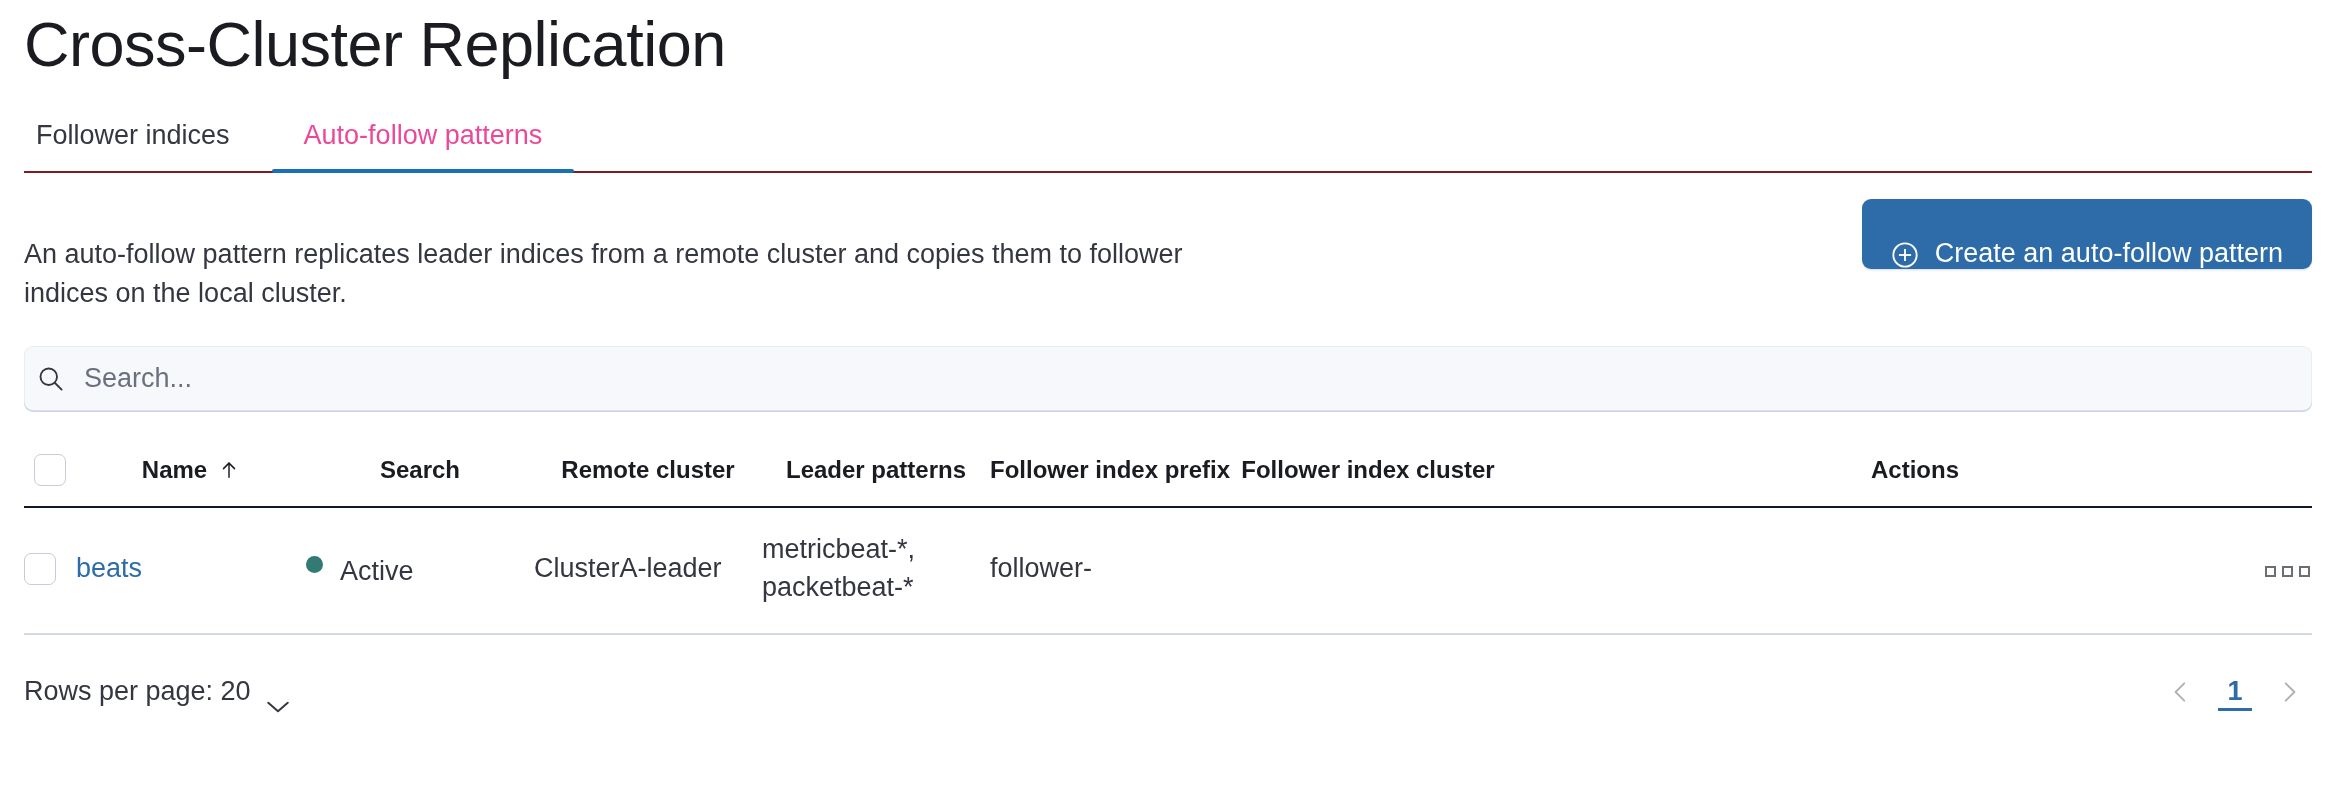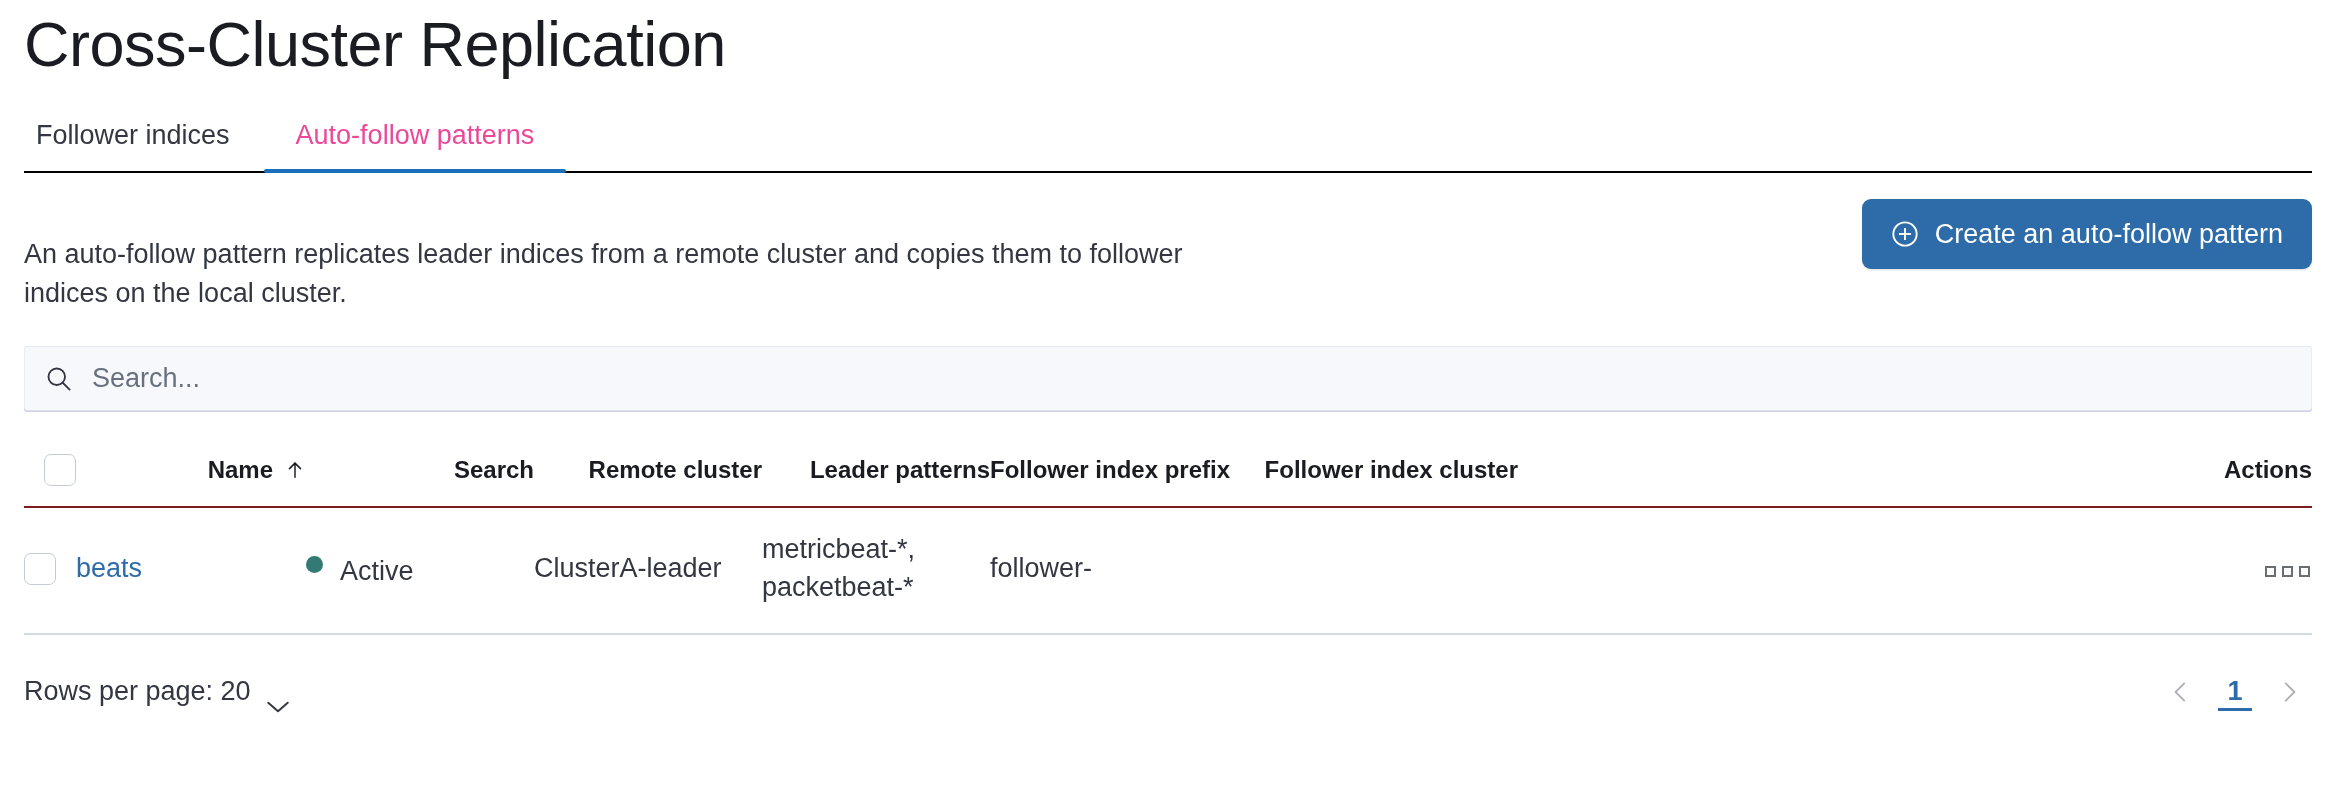--- a/index.html
+++ b/index.html
@@ -35,22 +35,22 @@
     margin: 0;
     padding-top: 10px;
     white-space: nowrap;
   }
 
   
   .tabs {
     margin-top: 32px;
     display: flex;
     align-items: flex-end;
-    gap: 2px;
-    border-bottom: 2px solid #000000;
+    gap: 10px;
+    border-bottom: 2px solid #7f1d1d;
     height: 62px;
     position: relative;
   }
   .tab {
     font-size: 27px;
     line-height: 1;
     padding: 0 32px 22px 32px;
     color: #343741;
     cursor: pointer;
     position: relative;
@@ -94,42 +94,42 @@
     background: #2d6ca8;
     color: #ffffff;
     border: none;
     border-radius: 9px;
     height: 70px;
     padding: 0 29px;
     font-size: 27px;
     font-family: inherit;
     font-weight: 400;
     display: inline-flex;
-    align-items: center;
+    align-items: flex-end;
     gap: 16px;
     cursor: pointer;
     box-shadow: 0 2px 2px -1px rgba(152,162,179,0.30), 0 1px 5px -2px rgba(152,162,179,0.30);
     white-space: nowrap;
   }
   .cta-btn .plus-circ {
     width: 28px; height: 28px;
     display: inline-block;
     position: relative;
     flex: 0 0 auto;
   }
 
   
   .search-wrap {
     margin-top: 34px;
     height: 66px;
     background: #f7f8fc;
-    border-radius: 3px;
+    border-radius: 9px;
     display: flex;
     align-items: center;
-    padding: 0 20px;
+    padding: 0 12px;
     box-shadow: inset 0 0 0 1px rgba(17,43,134,0.06), inset 0 -2px 0 0 rgba(17,43,134,0.12);
   }
   .search-icon {
     width: 30px; height: 30px;
     flex: 0 0 auto;
     margin-right: 18px;
     color: #343741;
   }
   .search-input {
     border: none;
@@ -145,26 +145,26 @@
   .search-input::placeholder { color: #69707d; opacity: 1; }
 
   
   table.ccr-table {
     width: 100%;
     border-collapse: collapse;
     margin-top: 28px;
     table-layout: fixed;
   }
   table.ccr-table thead th {
-    text-align: right;
+    text-align: center;
     font-size: 24px;
     font-weight: 700;
     color: #1a1c21;
     padding: 14px 0 20px 0;
-    border-bottom: 2px solid #7f1d1d;
+    border-bottom: 2px solid #0f172a;
     vertical-align: middle;
     white-space: nowrap;
   }
   table.ccr-table tbody td {
     font-size: 27px;
     color: #343741;
     padding: 22px 0 26px 0;
     border-bottom: 2px solid #d3dae6;
     vertical-align: middle;
   }

